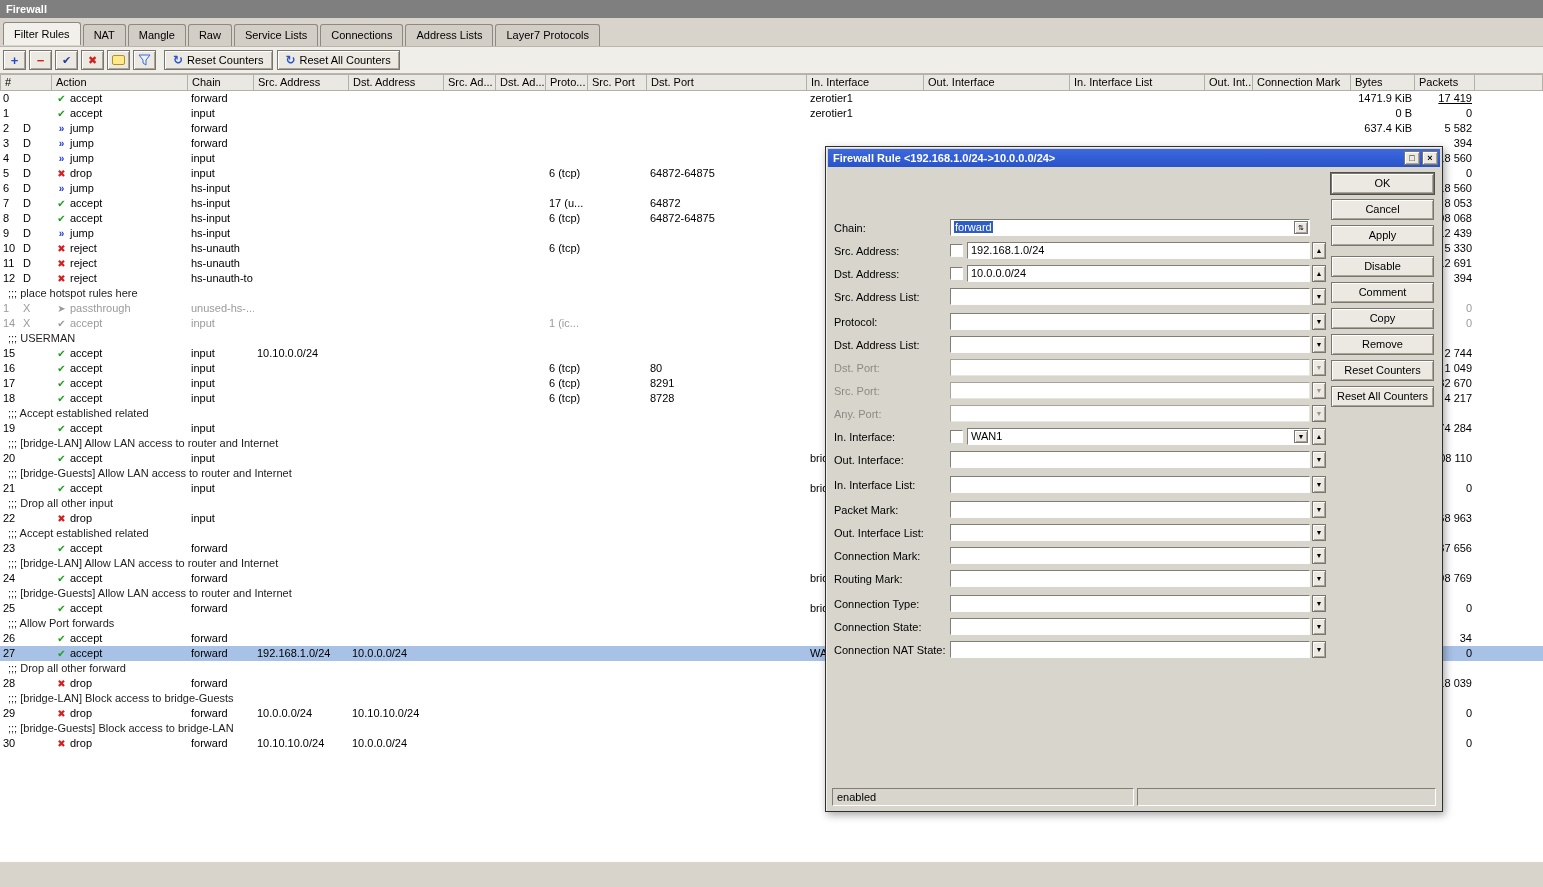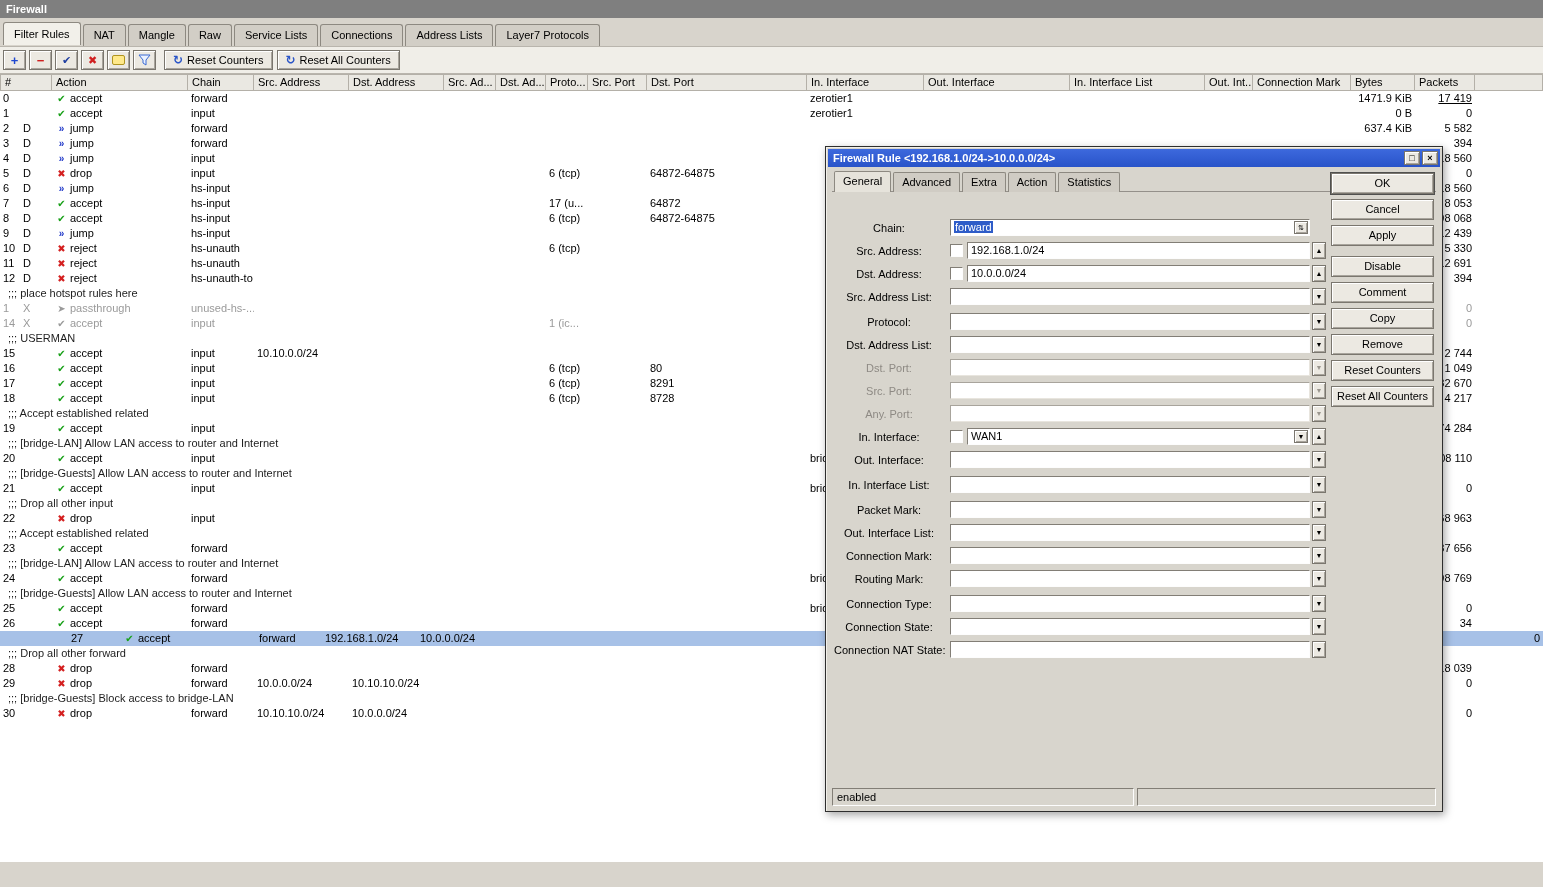--- a/index.html
+++ b/index.html
@@ -60,21 +60,21 @@
   }
   .thead { display:flex; height:17px; }
   .th {
     background:#eae8e2; border:1px solid #b4b0a8; border-left:none;
     padding:1px 4px; white-space:nowrap; overflow:hidden; flex:none;
     font-size:11px; cursor:default;
   }
   .th:first-child { border-left:1px solid #b4b0a8; }
   .th.fill { flex:1; }
   .tr { display:flex; height:15px; line-height:15px; width:100%; cursor:default; }
-  .tr.selected { background:#a7c1e7;justify-content:flex-end; }
+  .tr.selected { background:#a7c1e7; }
   .tr.disabled .td, .tr.disabled .icon { color:#9a9a9a !important; }
   .td {
     flex:none; padding:0 3px; white-space:nowrap; overflow:hidden; font-size:11px;
   }
   .td.r { text-align:right; }
   .td.comment-cell { flex:1; padding-left:8px; color:#1d1d1d; }
   .icon { display:inline-block; width:13px; text-align:center; margin-right:2px; font-size:10px; }
   .numspan { display:inline-block; width:20px; }
   .flagspan { display:inline-block; }
   
@@ -97,21 +97,21 @@
   .dlg-tabs { margin:4px 6px 0 6px; border-bottom:1px solid #94908a; padding-left:2px; height:21px; }
   .dlg-tab {
     display:inline-block; padding:3px 8px 4px; margin-right:2px;
     background:#d0ccc4; border:1px solid #8d8981; border-bottom:none;
     border-radius:2px 2px 0 0; position:relative; top:1px; font-size:11px; cursor:default;
   }
   .dlg-tab.active { background:#e6e3db; top:0; padding-bottom:5px; z-index:2; }
   .dlg-fields { position:absolute; left:8px; top:72px; width:492px; }
   .f-row { display:flex; align-items:center; height:17px; margin-bottom:6px; }
   .f-row.gap { margin-top:8px; }
-  .f-label { width:116px; text-align:center; padding-right:6px; white-space:nowrap; flex:none; }
+  .f-label { width:116px; text-align:left; padding-right:6px; white-space:nowrap; flex:none; }
   .f-row.disabled .f-label { color:#8e8a84; }
   .f-check {
     width:13px; height:13px; background:#fff; flex:none; margin-right:4px;
     border:1px solid; border-color:#827e76 #fdfdfd #fdfdfd #827e76;
   }
   .f-input {
     flex:1; height:17px; background:#fff; position:relative;
     border:1px solid; border-color:#827e76 #fdfdfd #fdfdfd #827e76;
     padding:1px 3px; line-height:13px; white-space:nowrap; overflow:hidden;
   }
@@ -709,20 +709,23 @@
           <div class="td" style="width: 59px;"></div>
           <div class="td" style="width: 160px;"></div>
           <div class="td" style="width: 117px;">bridge-Guests</div>
           <div class="td" style="width: 146px;"></div>
           <div class="td" style="width: 135px;"></div>
           <div class="td" style="width: 48px;"></div>
           <div class="td" style="width: 98px;"></div>
           <div class="td r" style="width: 64px;"></div>
           <div class="td r" style="width: 60px;">0</div>
         </div>
+        <div class="tr comment-row">
+          <div class="td comment-cell">;;; Allow Port forwards</div>
+        </div>
         <div class="tr rule">
           <div class="td" style="width: 52px;"><span class="numspan">26</span></div>
           <div class="td" style="width: 136px;"><span class="icon" style="color: rgb(24, 160, 24);">✔</span><span>accept</span></div>
           <div class="td" style="width: 66px;">forward</div>
           <div class="td" style="width: 95px;"></div>
           <div class="td" style="width: 95px;"></div>
           <div class="td" style="width: 52px;"></div>
           <div class="td" style="width: 50px;"></div>
           <div class="td" style="width: 42px;"></div>
           <div class="td" style="width: 59px;"></div>
@@ -768,20 +771,23 @@
           <div class="td" style="width: 42px;"></div>
           <div class="td" style="width: 59px;"></div>
           <div class="td" style="width: 160px;"></div>
           <div class="td" style="width: 117px;"></div>
           <div class="td" style="width: 146px;"></div>
           <div class="td" style="width: 135px;"></div>
           <div class="td" style="width: 48px;"></div>
           <div class="td" style="width: 98px;"></div>
           <div class="td r" style="width: 64px;"></div>
           <div class="td r" style="width: 60px;">18 039</div>
+        </div>
+        <div class="tr comment-row">
+          <div class="td comment-cell">;;; [bridge-LAN] Block access to bridge-Guests</div>
         </div>
         <div class="tr rule">
           <div class="td" style="width: 52px;"><span class="numspan">29</span></div>
           <div class="td" style="width: 136px;"><span class="icon" style="color: rgb(212, 32, 32);">✖</span><span>drop</span></div>
           <div class="td" style="width: 66px;">forward</div>
           <div class="td" style="width: 95px;">10.0.0.0/24</div>
           <div class="td" style="width: 95px;">10.10.10.0/24</div>
           <div class="td" style="width: 52px;"></div>
           <div class="td" style="width: 50px;"></div>
           <div class="td" style="width: 42px;"></div>
@@ -819,21 +825,20 @@
         </div>
       </div>
   </div>
 
   <div class="dialog">
     <div class="dlg-titlebar">
       <div class="dlg-title">Firewall Rule &lt;192.168.1.0/24-&gt;10.0.0.0/24&gt;</div>
       <div class="btn3d dlg-tb-btn">□</div>
       <div class="btn3d dlg-tb-btn">×</div>
     </div>
-    <div class="dlg-tabs" id="dlg-tabs"><div class="dlg-tab active">General</div><div class="dlg-tab">Advanced</div><div class="dlg-tab">Extra</div><div class="dlg-tab">Action</div><div class="dlg-tab">Statistics</div></div>
     <div class="dlg-fields" id="dlg-fields">
         <div class="f-row">
           <div class="f-label">Chain:</div>
           <div class="f-input"><span class="sel">forward</span><div class="btn3d inner-btn">⇅</div></div>
           <div class="outer-btn"></div>
         </div>
         <div class="f-row">
           <div class="f-label">Src. Address:</div>
           <div class="f-check"></div>
           <div class="f-input"><span>192.168.1.0/24</span></div>

